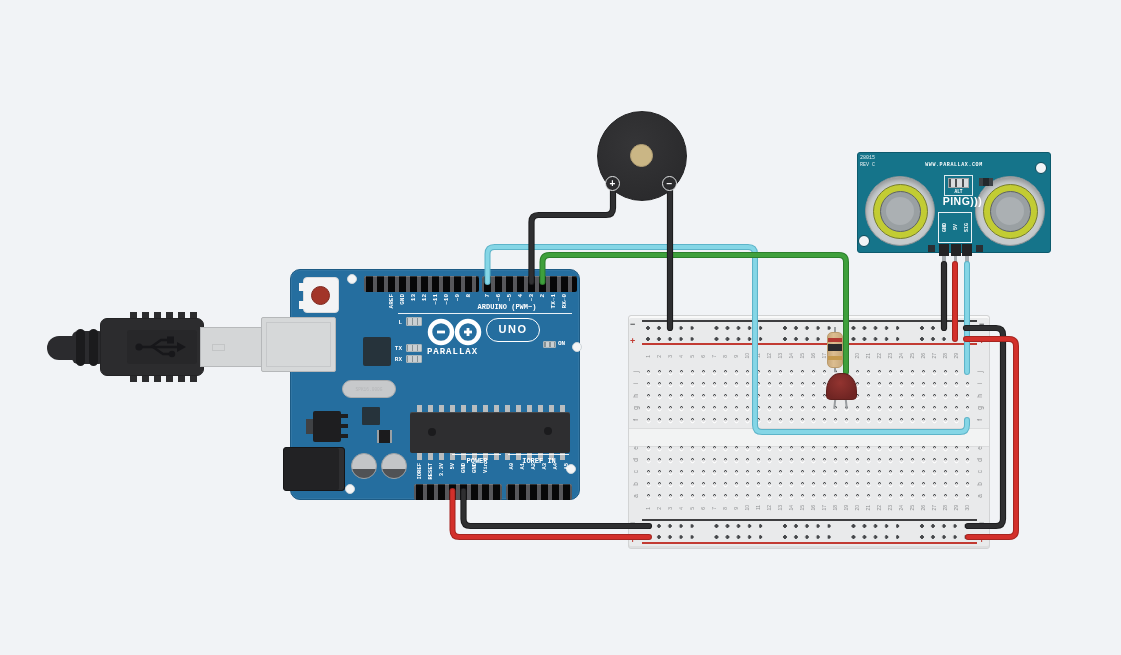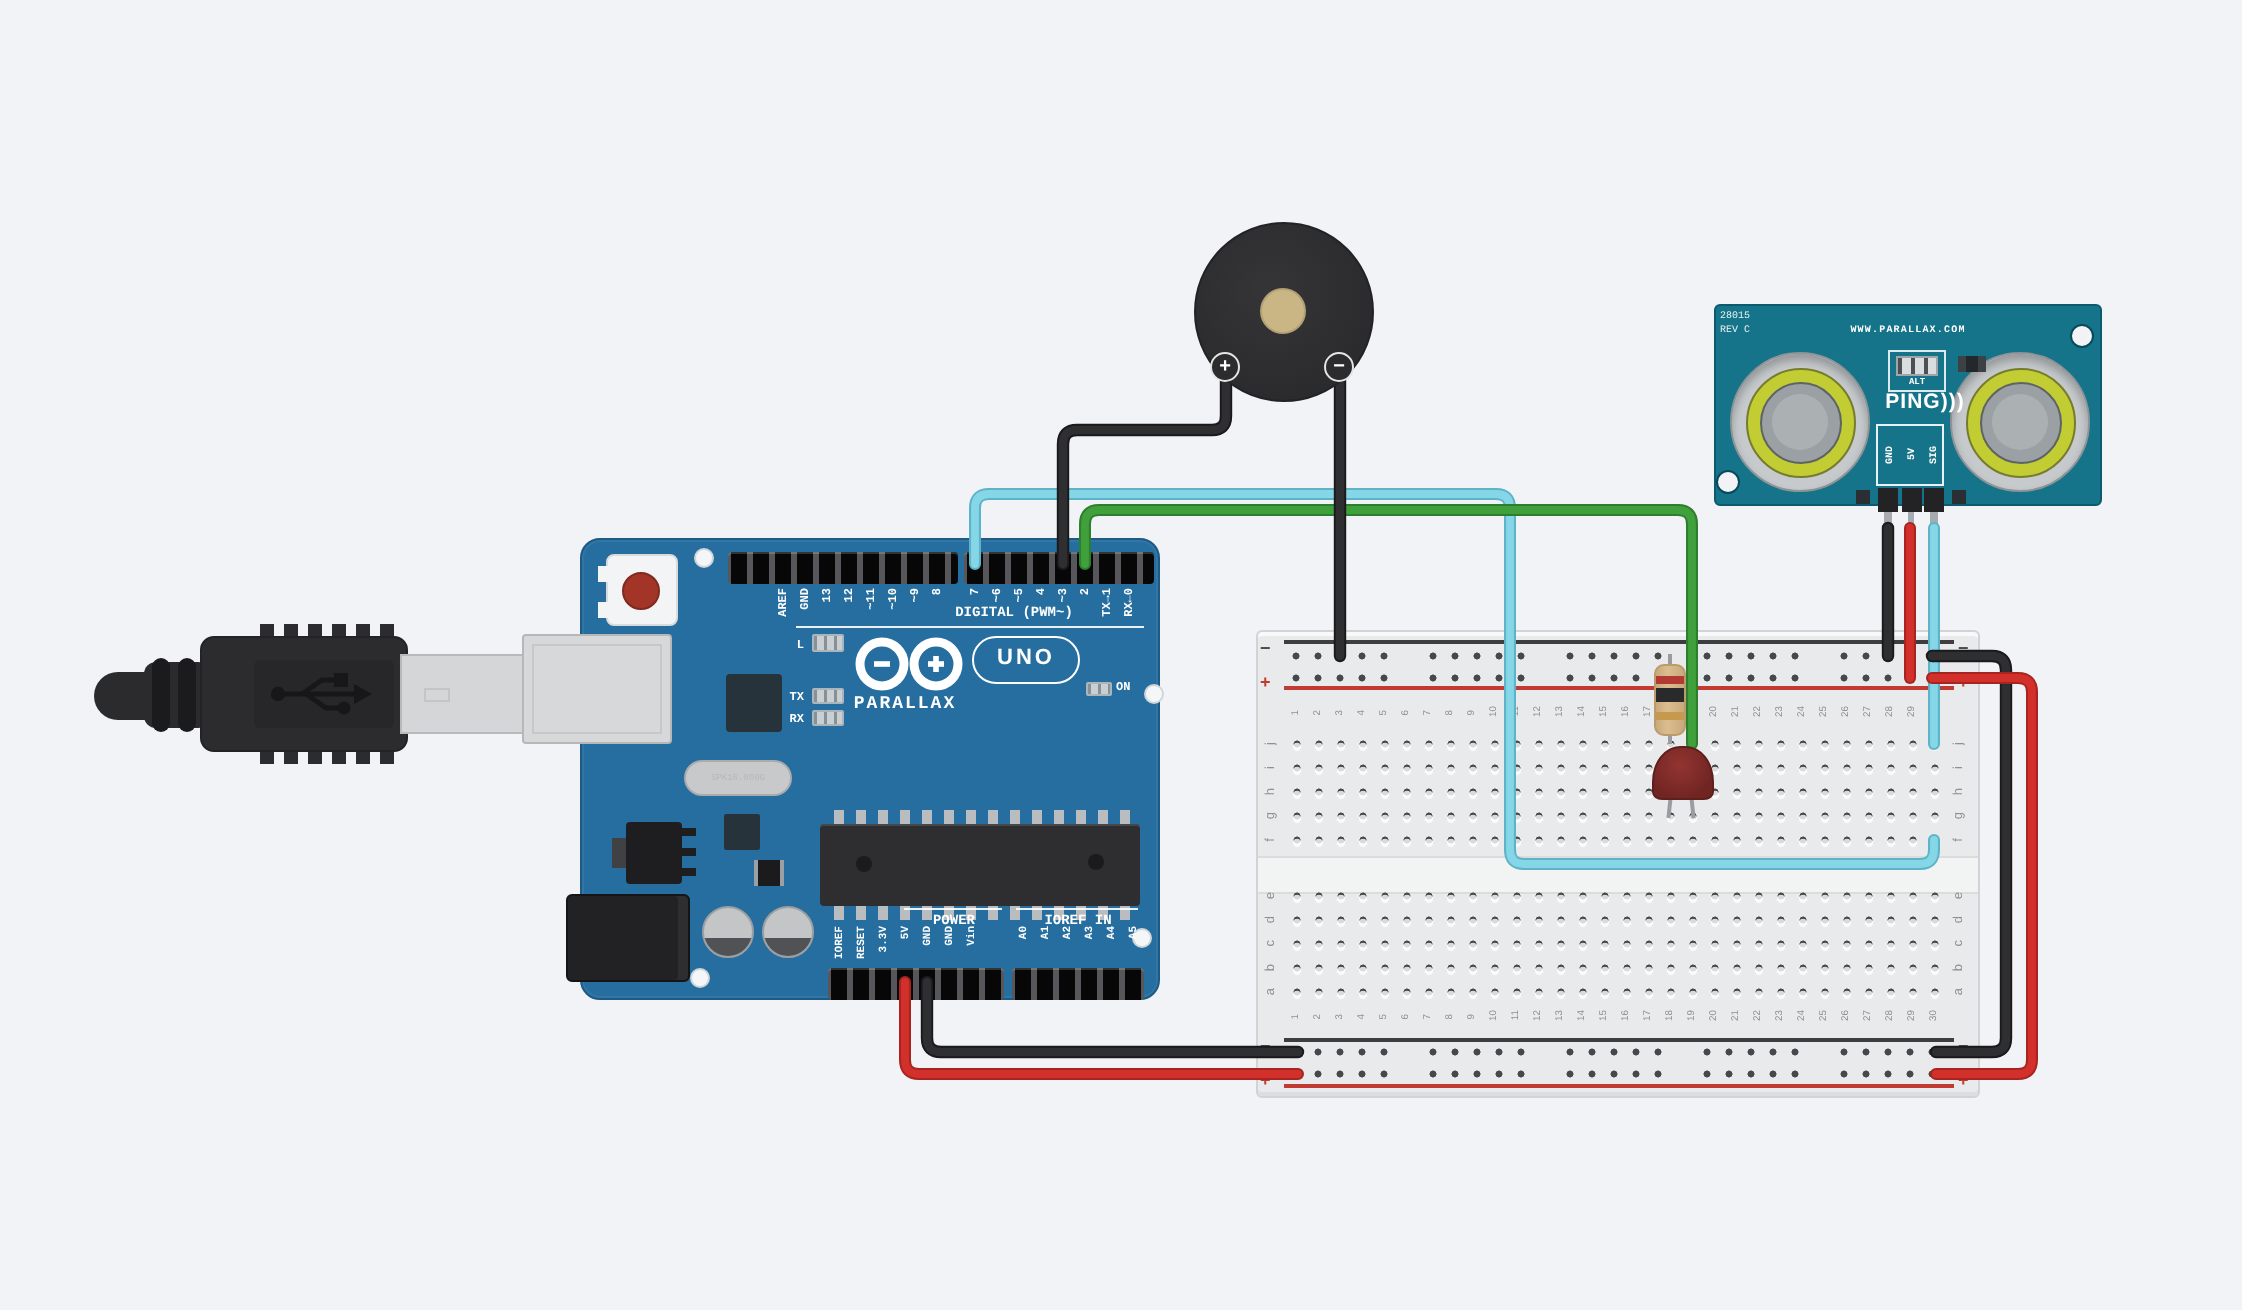--- a/index.html
+++ b/index.html
@@ -137,21 +137,21 @@
         <span>
           <span class="vtext">2</span>
         </span>
         <span>
           <span class="vtext">TX→1</span>
         </span>
         <span>
           <span class="vtext">RX←0</span>
         </span>
       </div>
-    <div class="abs boardtxt" style="left:447px;top:303px;width:120px;font:bold 7px 'Liberation Mono',monospace;">DIGITAL (PWM~)</div>
+    <div class="abs boardtxt" style="left:447px;top:303px;width:120px;font:bold 7px 'Liberation Mono',monospace;">ARDUINO (PWM~)</div>
     <div class="abs white-line" style="left:398px;top:313px;width:174px;height:1px;"></div>
 
     <div class="abs" style="left:392px;top:319px;width:10px;color:#fff;font:bold 6px 'Liberation Mono',monospace;text-align:right;">L</div>
     <div class="abs ledbar" style="left:406px;top:317px;width:16px;height:9px;"></div>
     <div class="abs" style="left:388px;top:345px;width:14px;color:#fff;font:bold 6px 'Liberation Mono',monospace;text-align:right;">TX</div>
     <div class="abs ledbar" style="left:406px;top:344px;width:16px;height:8px;"></div>
     <div class="abs" style="left:388px;top:356px;width:14px;color:#fff;font:bold 6px 'Liberation Mono',monospace;text-align:right;">RX</div>
     <div class="abs ledbar" style="left:406px;top:355px;width:16px;height:8px;"></div>
 
     <div class="abs" style="left:363px;top:337px;width:28px;height:29px;background:#26333b;border-radius:2px;"></div>

